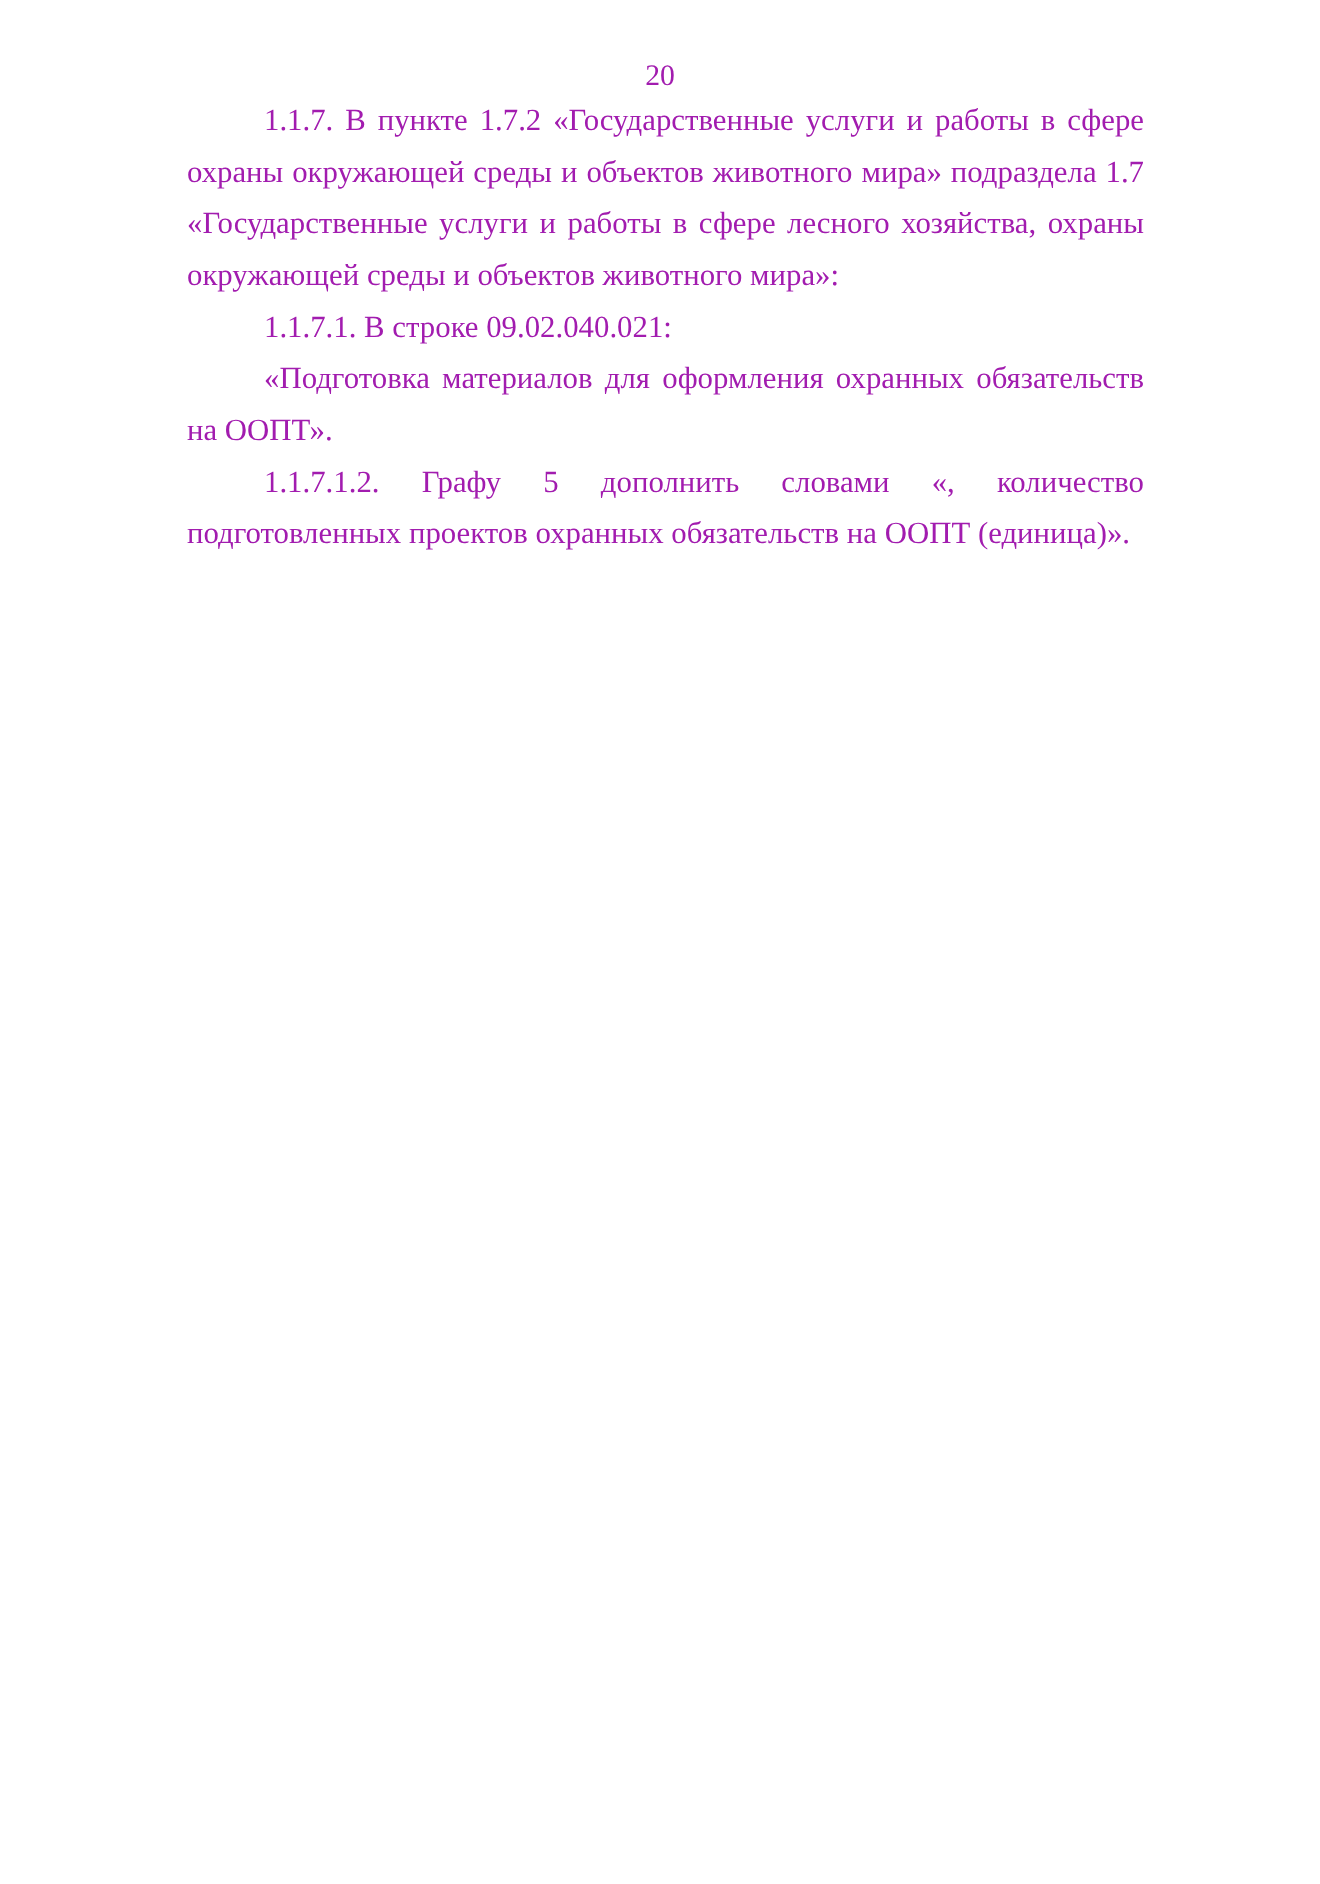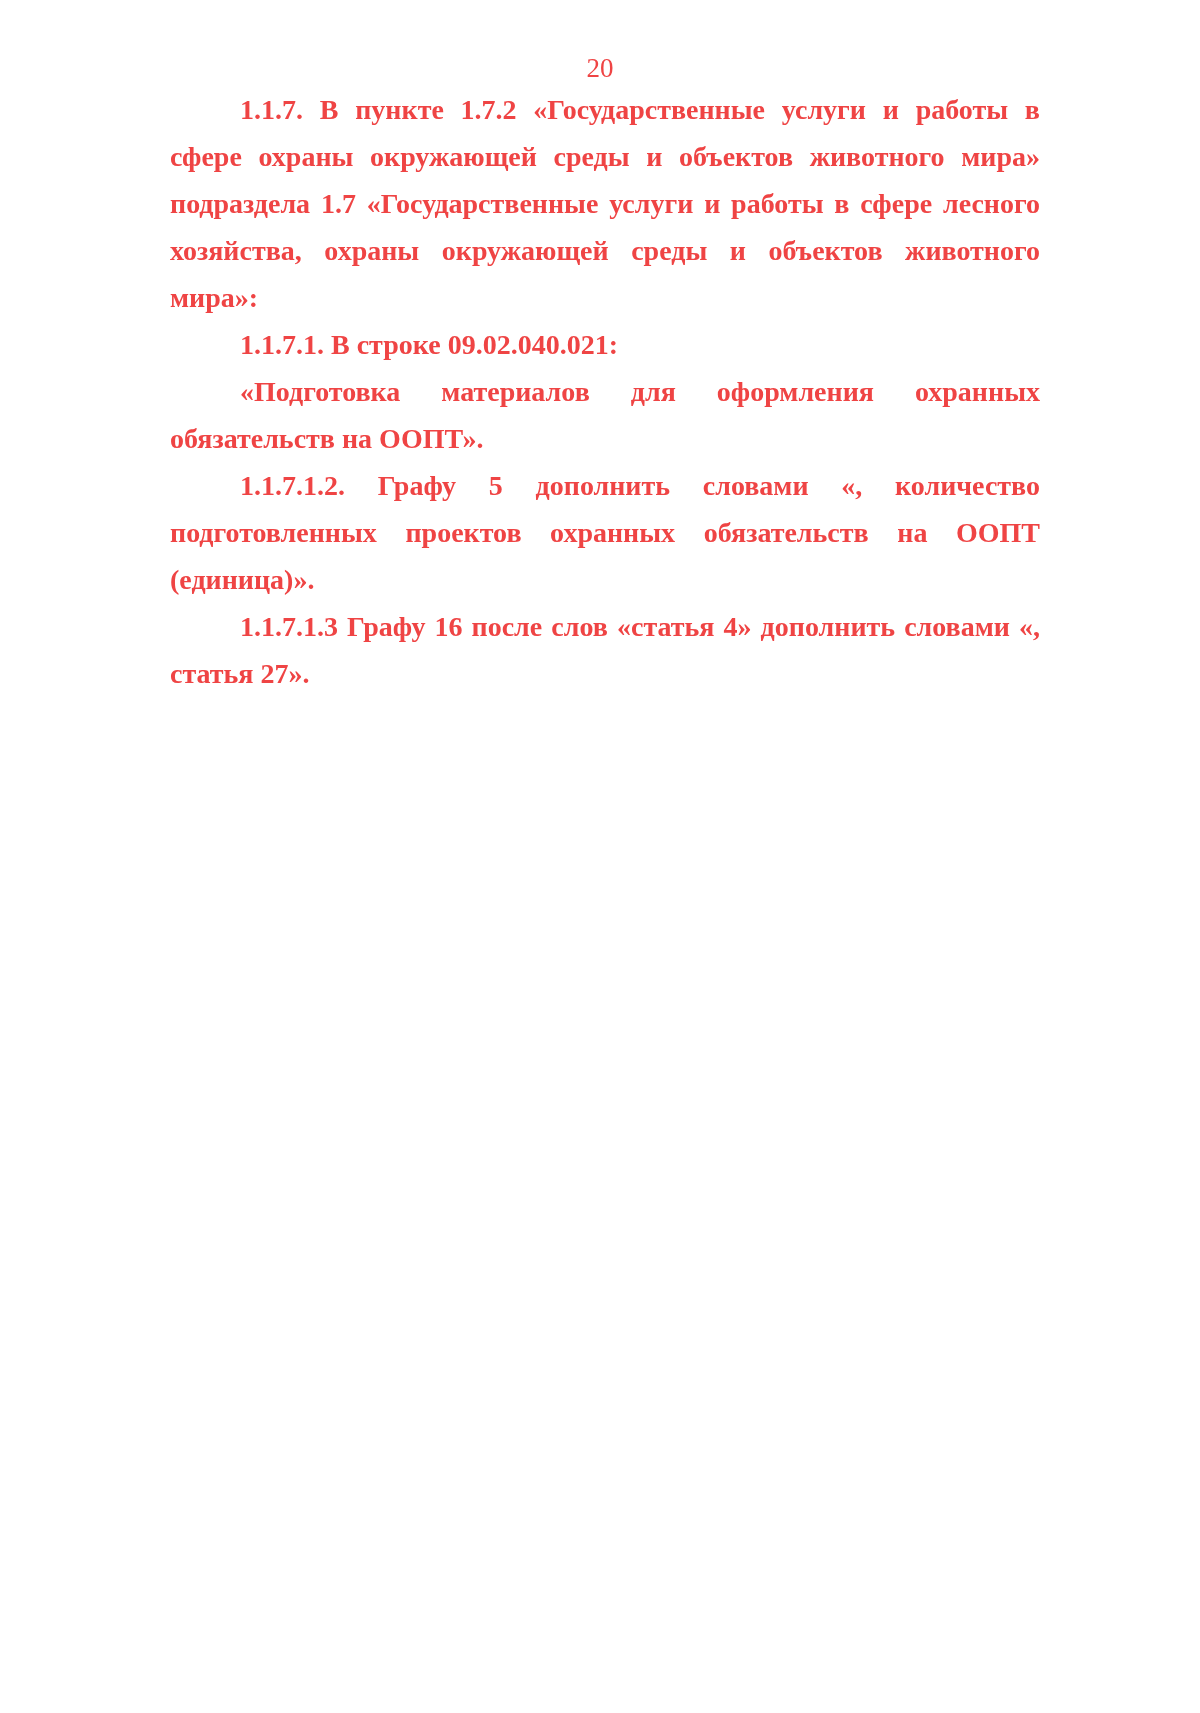--- a/index.html
+++ b/index.html
@@ -5,21 +5,21 @@
   html, body {
     margin: 0;
     padding: 0;
     background: #ffffff;
   }
   .page {
     position: relative;
     width: 1200px;
     height: 1713px;
     background: #ffffff;
-    color: #ef4444;
+    color: #a21caf;
     font-family: "Liberation Serif", "DejaVu Serif", serif;
     overflow: hidden;
   }
   .page-number {
     position: absolute;
     top: 52px;
     left: 0;
     width: 100%;
     text-align: center;
     font-size: 27px;
@@ -31,29 +31,27 @@
     left: 170px;
     width: 870px;
     font-size: 28px;
     line-height: 47px;
     text-align: justify;
   }
   .content p {
     margin: 0;
     padding: 0;
     text-indent: 70px;
-    font-weight: bold;
   }
 </style>
 </head>
 <body>
 
 <div class="page">
   <div class="page-number">20</div>
 
   <div class="content">
     <p>1.1.7. В пункте 1.7.2 «Государственные услуги и работы в сфере охраны окружающей среды и объектов животного мира» подраздела 1.7 «Государственные услуги и работы в сфере лесного хозяйства, охраны окружающей среды и объектов животного мира»:</p>
     <p>1.1.7.1. В строке 09.02.040.021:</p>
     <p>«Подготовка материалов для оформления охранных обязательств на ООПТ».</p>
     <p>1.1.7.1.2. Графу 5 дополнить словами «, количество подготовленных проектов охранных обязательств на ООПТ (единица)».</p>
-    <p>1.1.7.1.3 Графу 16 после слов «статья 4» дополнить словами «, статья 27».</p>
   </div>
 </div>
 
 </body></html>

